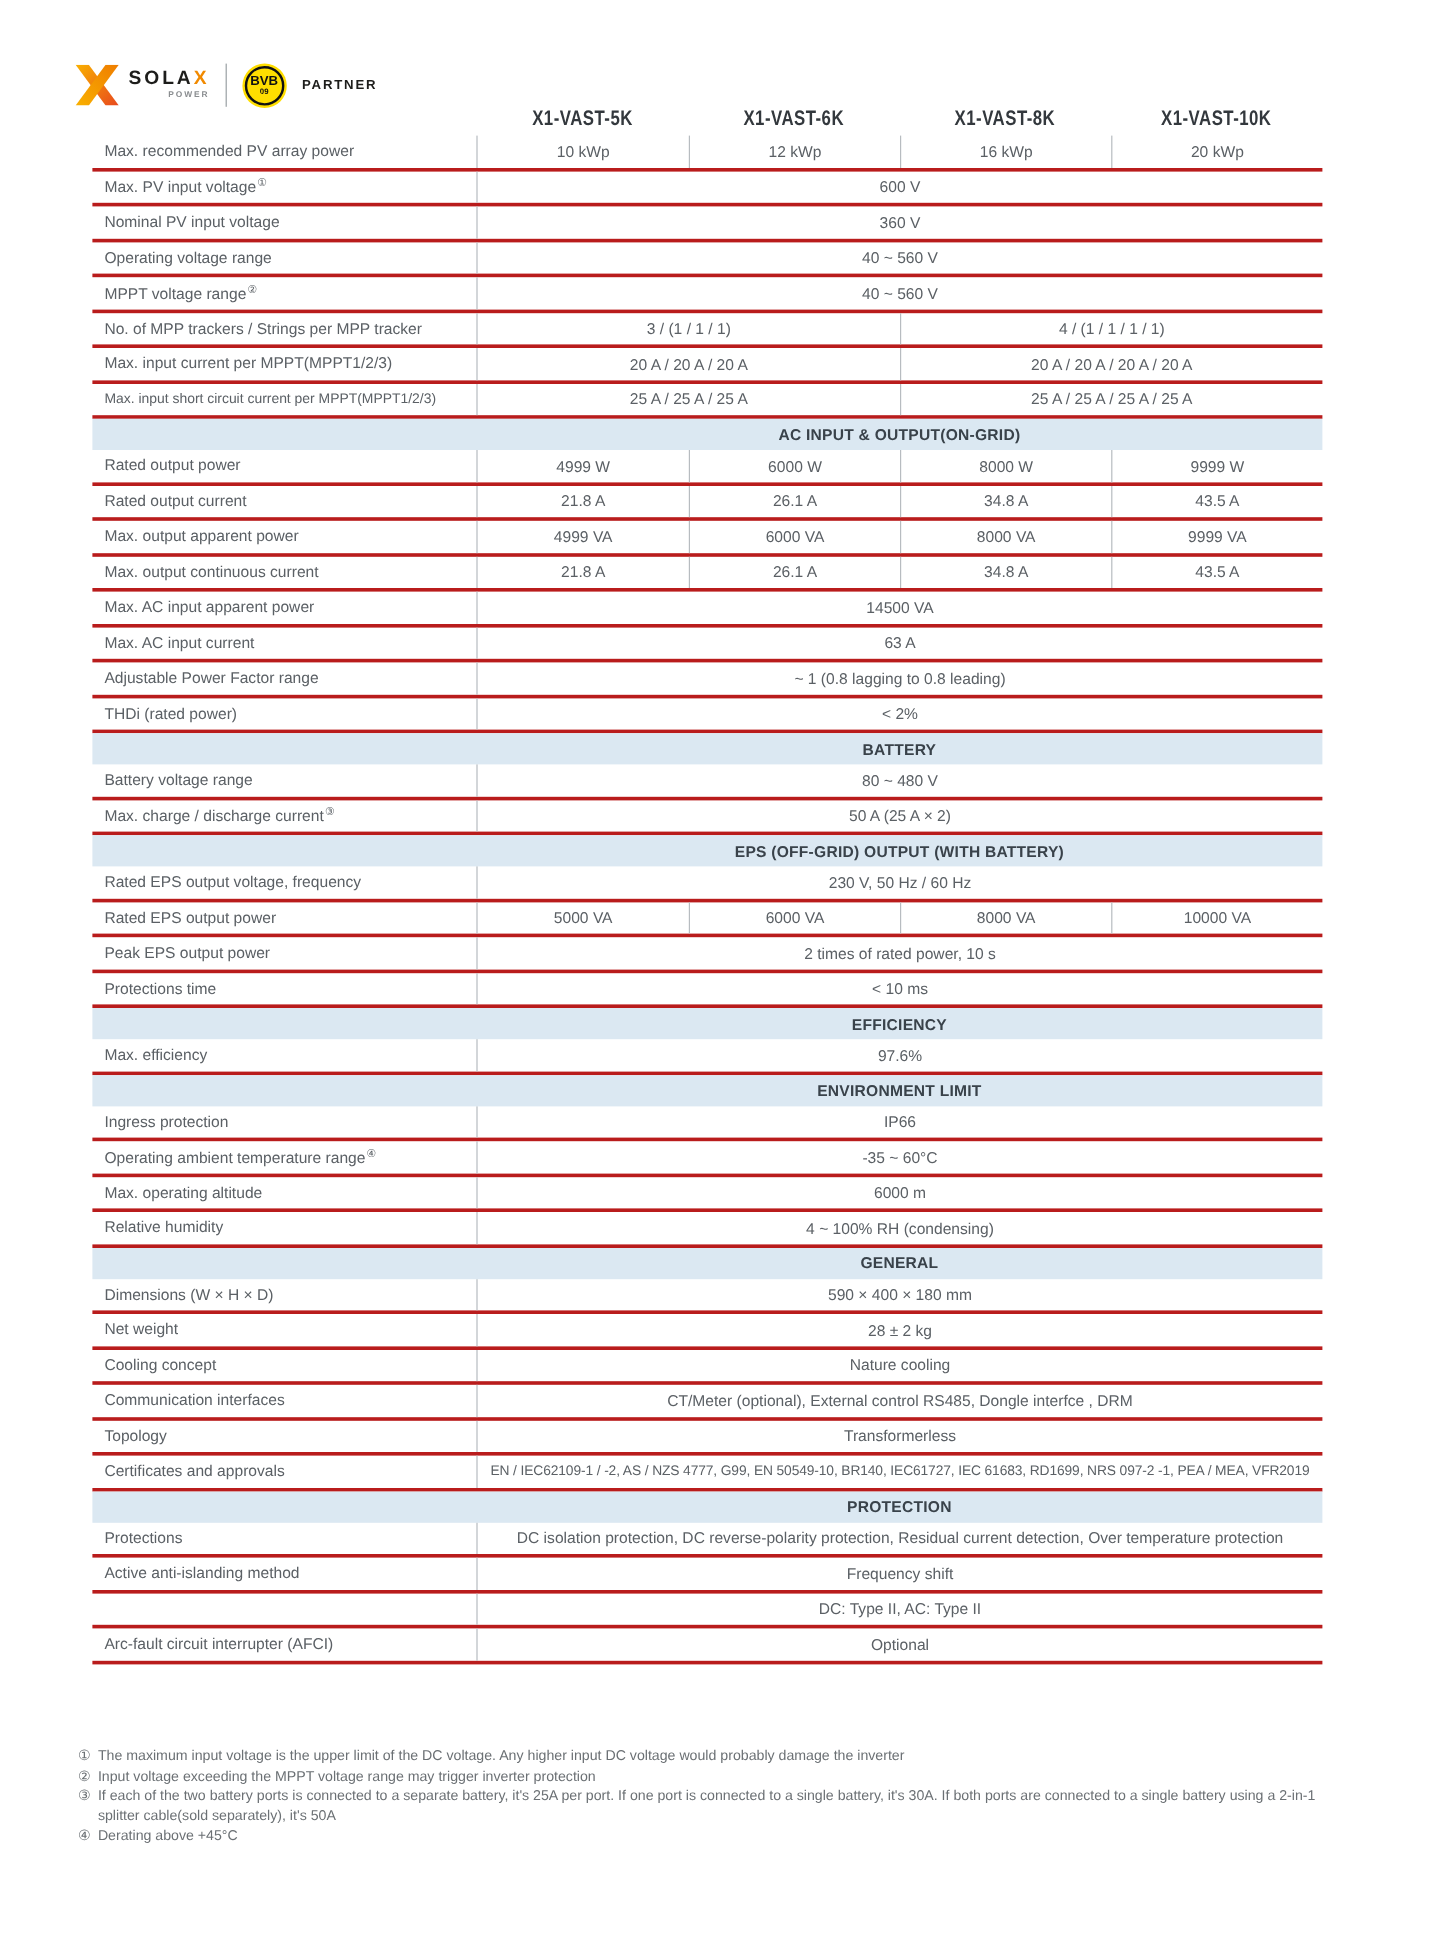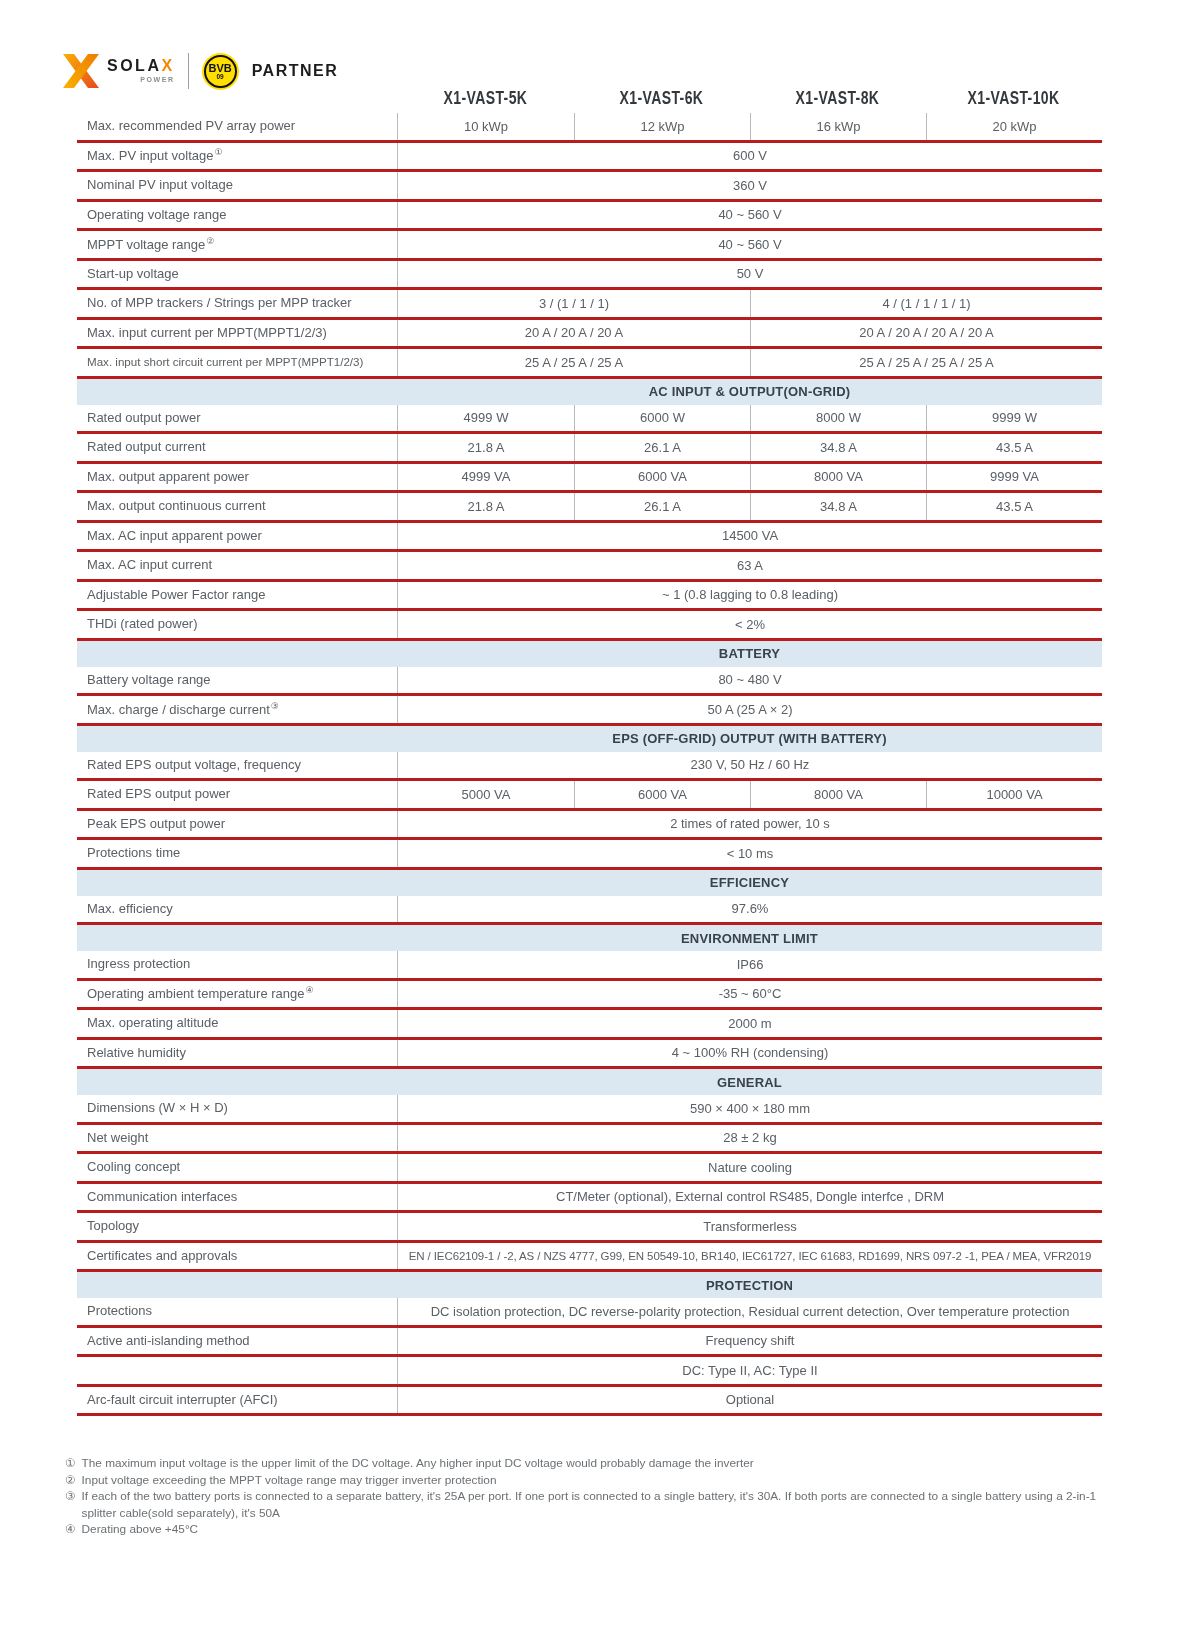--- a/index.html
+++ b/index.html
@@ -14,21 +14,21 @@
   .solax-text { display:flex; flex-direction:column; align-items:flex-end; }
   .solax-name { font-size:16px; font-weight:900; letter-spacing:2.5px; color:#1d1d1b; line-height:16px; }
   .solax-name .accent { color:#f18a00; }
   .solax-sub { font-size:7px; font-weight:bold; letter-spacing:1.6px; color:#8a8d90; line-height:9px; margin-top:1px; }
   .logo-divider { width:1px; height:36px; background:#9aa0a4; }
   .bvb-circle { position:relative; width:37px; height:37px; border-radius:50%; background:#ffde00;
                 display:flex; flex-direction:column; align-items:center; justify-content:center; }
   .bvb-ring { position:absolute; inset:2px; border:2px solid #111; border-radius:50%; }
   .bvb-top { position:relative; font-size:11px; font-weight:900; color:#111; line-height:10px; letter-spacing:0; }
   .bvb-09 { position:relative; font-size:6.5px; font-weight:900; color:#111; line-height:7px; }
-  .partner { font-size:16px; font-weight:800; letter-spacing:1.5px; color:#1d1d1b; }
+  .partner { font-size:11px; font-weight:800; letter-spacing:1.5px; color:#1d1d1b; }
 
   
   .table-wrap { position:absolute; top:84px; left:77px; width:1025px; }
   .models-row { display:grid; grid-template-columns:320px repeat(4,1fr); height:29px; align-items:center; }
   .model-cell { text-align:center; }
   .model-cell span { display:inline-block; transform:scaleX(0.8); transform-origin:center;
                      font-size:17.5px; font-weight:bold; color:#33383d; letter-spacing:0.5px; white-space:nowrap; }
 
   .band { height:26px; background:#dbe8f2; display:flex; align-items:center; justify-content:center;
           padding-left:320px; }
@@ -138,28 +138,20 @@
         <div class="row">
           <div class="lbl">
             <span>MPPT voltage range<sup>②</sup></span>
           </div>
           <div class="vals full">
             <div class="cell">40 ~ 560 V</div>
           </div>
         </div>
         <div class="row">
           <div class="lbl">
-            <span>Start-up voltage</span>
-          </div>
-          <div class="vals full">
-            <div class="cell">50 V</div>
-          </div>
-        </div>
-        <div class="row">
-          <div class="lbl">
             <span>No. of MPP trackers / Strings per MPP tracker</span>
           </div>
           <div class="vals half">
             <div class="cell">3 / (1 / 1 / 1)</div>
             <div class="cell">4 / (1 / 1 / 1 / 1)</div>
           </div>
         </div>
         <div class="row">
           <div class="lbl">
             <span>Max. input current per MPPT(MPPT1/2/3)</span>
@@ -342,21 +334,21 @@
           </div>
           <div class="vals full">
             <div class="cell">-35 ~ 60°C</div>
           </div>
         </div>
         <div class="row">
           <div class="lbl">
             <span>Max. operating altitude</span>
           </div>
           <div class="vals full">
-            <div class="cell">2000 m</div>
+            <div class="cell">6000 m</div>
           </div>
         </div>
         <div class="row">
           <div class="lbl">
             <span>Relative humidity</span>
           </div>
           <div class="vals full">
             <div class="cell">4 ~ 100% RH (condensing)</div>
           </div>
         </div>

